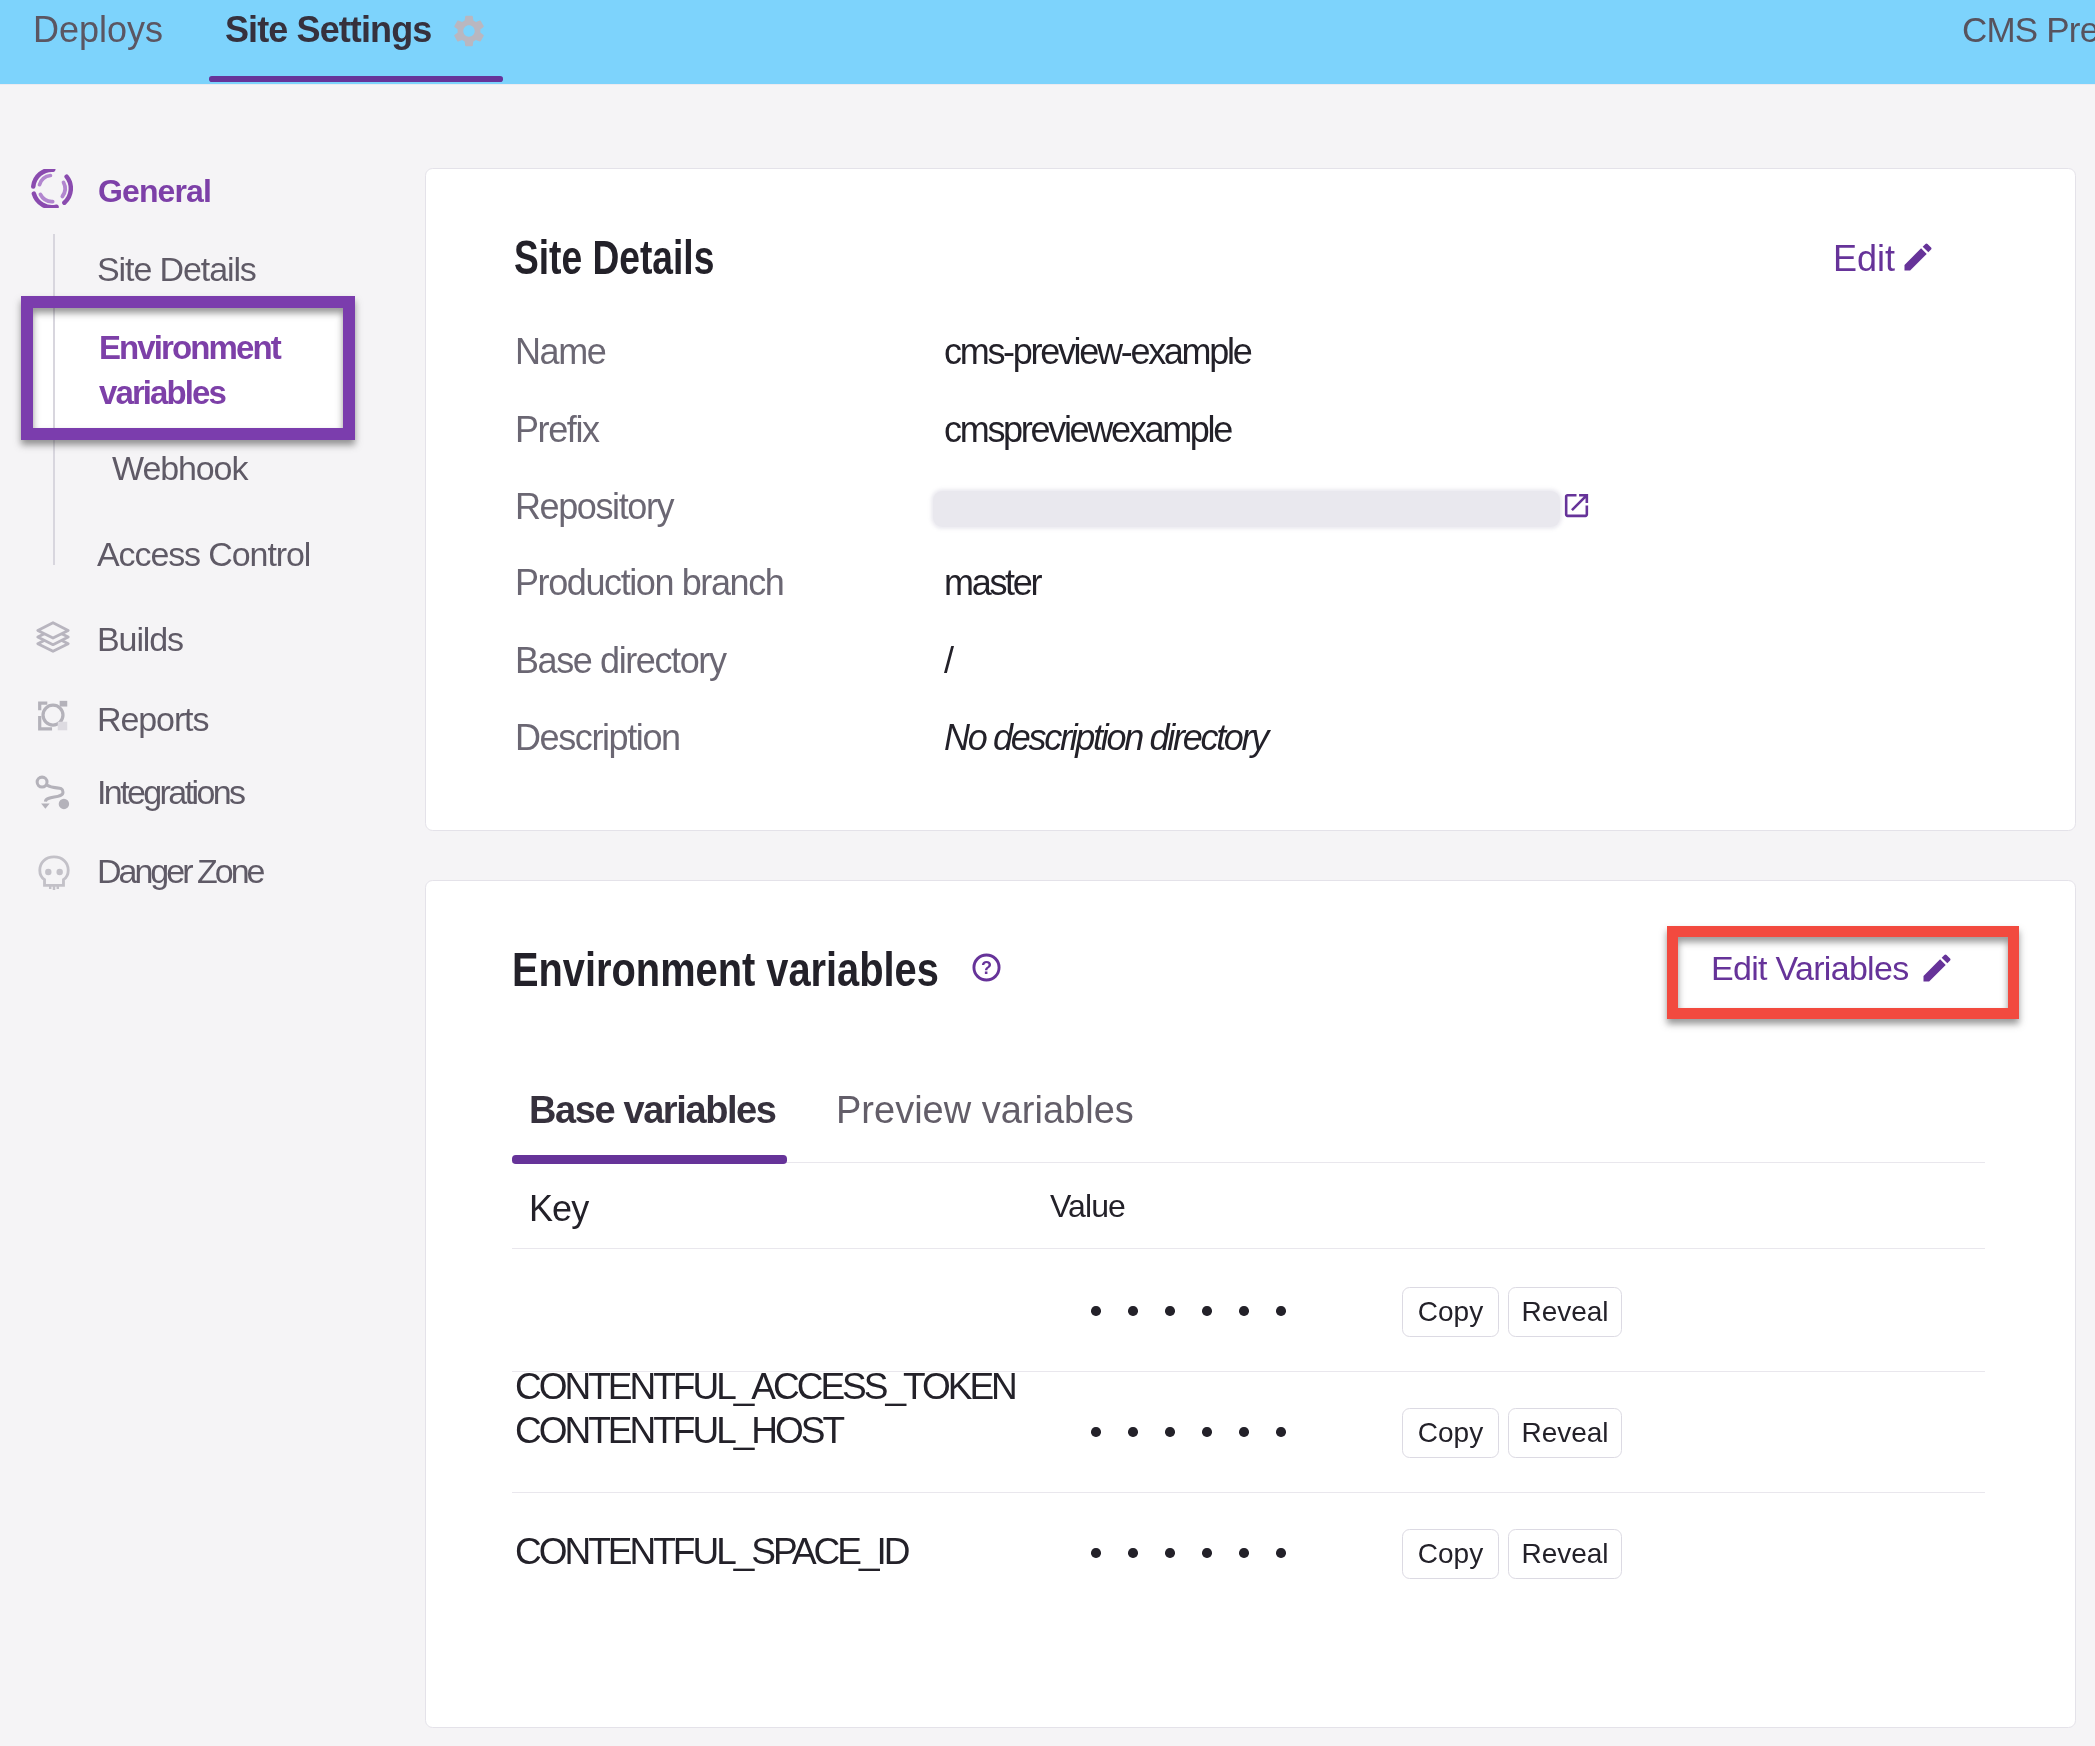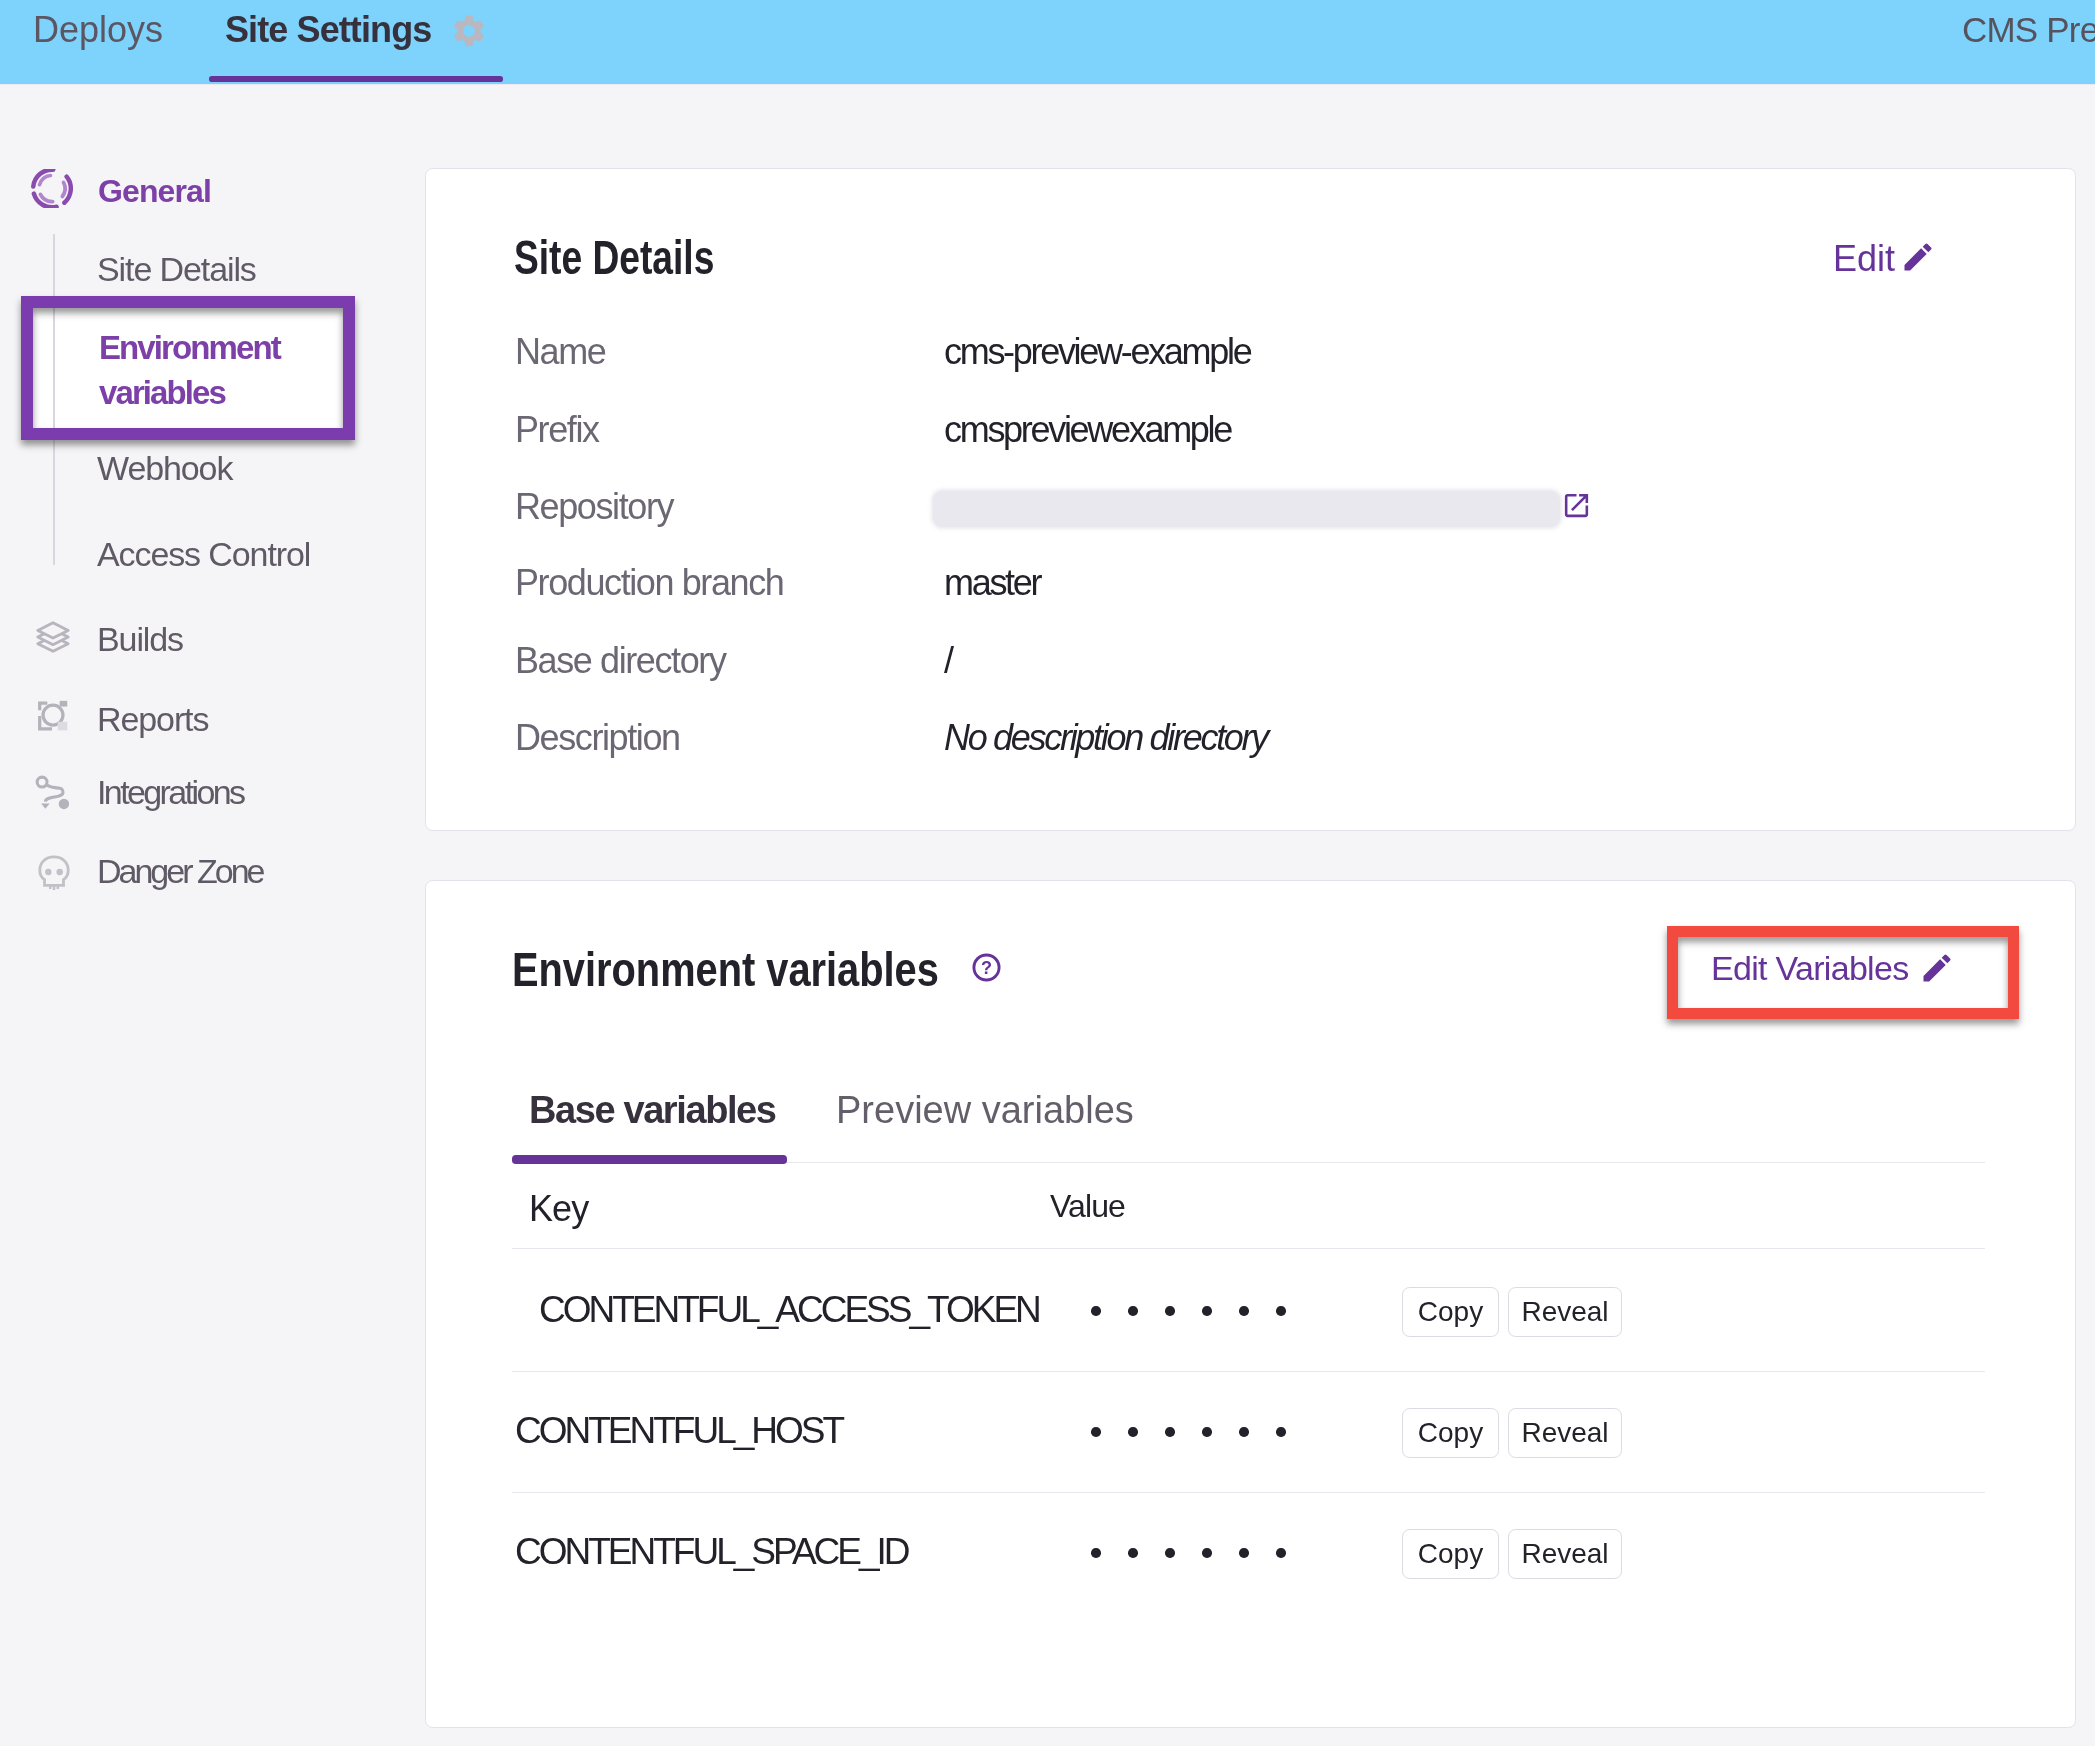--- a/index.html
+++ b/index.html
@@ -60,21 +60,21 @@
     <path d="M22.2 33.4 A13.4 13.4 0 0 1 9.6 26.1"></path>
   </g>
 </svg>
 <div class="sideP" style="left:98px;top:173px;font-size:32px;letter-spacing:-0.9px;">General</div>
 <div id="annot1bg"></div>
 <div id="vline"></div>
 <div class="side" style="left:97px;top:250px;">Site Details</div>
 <div id="annot1"></div>
 <div class="sideP" style="left:99px;top:329px;">Environment</div>
 <div class="sideP" style="left:99px;top:374px;">variables</div>
-<div class="side" style="left:97px;top:449px;">Webhook</div>
+<div class="side" style="left:112px;top:449px;">Webhook</div>
 <div class="side" style="left:97px;top:499px;margin-top:36px;">Access Control</div>
 
 <svg class="abs" style="left:34px;top:619px" width="38" height="38" viewBox="0 0 40 40" fill="#f5f4f6" stroke="#b8b5bf" stroke-width="3" stroke-linejoin="round">
   <path d="M20 18 L36 26 20 34 4 26 Z"></path>
   <path d="M20 11 L36 19 20 27 4 19 Z"></path>
   <path d="M20 4 L36 12 20 20 4 12 Z"></path>
 </svg>
 <div class="side" style="left:97px;top:620px;">Builds</div>
 
 <svg class="abs" style="left:34px;top:698px" width="38" height="38" viewBox="0 0 40 40" fill="none">
@@ -140,21 +140,21 @@
 
 <div class="tabB" style="left:529px;top:1089px;letter-spacing:-1.4px;">Base variables</div>
 <div class="tabP" style="left:836px;top:1089px;">Preview variables</div>
 <div class="hair" style="top:1162px;"></div>
 <div class="abs" style="left:512px;top:1155px;width:275px;height:8.5px;background:#663399;border-radius:3.8px;"></div>
 
 <div class="val" style="left:529px;top:1188px;font-size:36px;letter-spacing:-0.9px;">Key</div>
 <div class="val" style="left:1050px;top:1188px;font-size:32px;letter-spacing:-0.9px;">Value</div>
 <div class="hair" style="top:1248px;"></div>
 
-<div class="key" style="left:515px;top:1289px;margin-left:24px;">CONTENTFUL_ACCESS_TOKEN</div>
+<div class="key" style="left:515px;top:1366px;">CONTENTFUL_ACCESS_TOKEN</div>
 <div class="dots" style="left:1091px;top:1306px;">
     <i style="left:0"></i>
     <i style="left:37px"></i>
     <i style="left:74px"></i>
     <i style="left:111px"></i>
     <i style="left:148px"></i>
     <i style="left:185px"></i>
   </div>
 <div class="btn" style="left:1402px;top:1287px;width:97px;">Copy</div>
 <div class="btn" style="left:1508px;top:1287px;width:114px;">Reveal</div>

